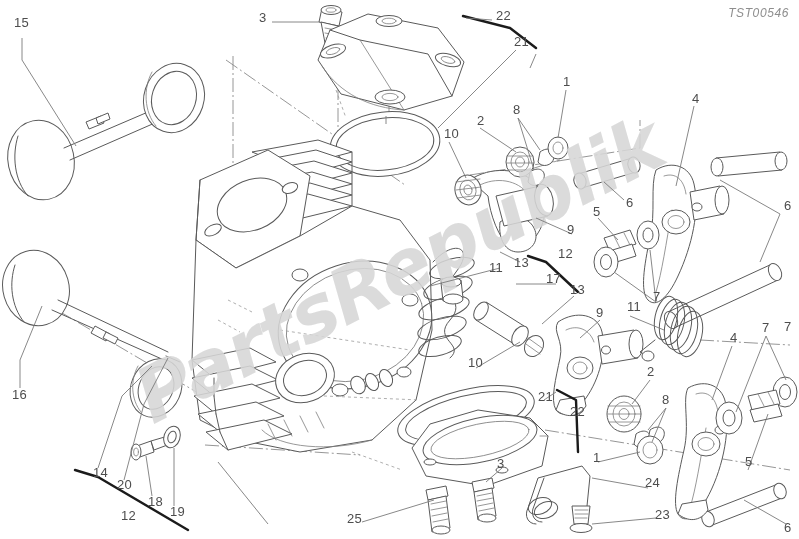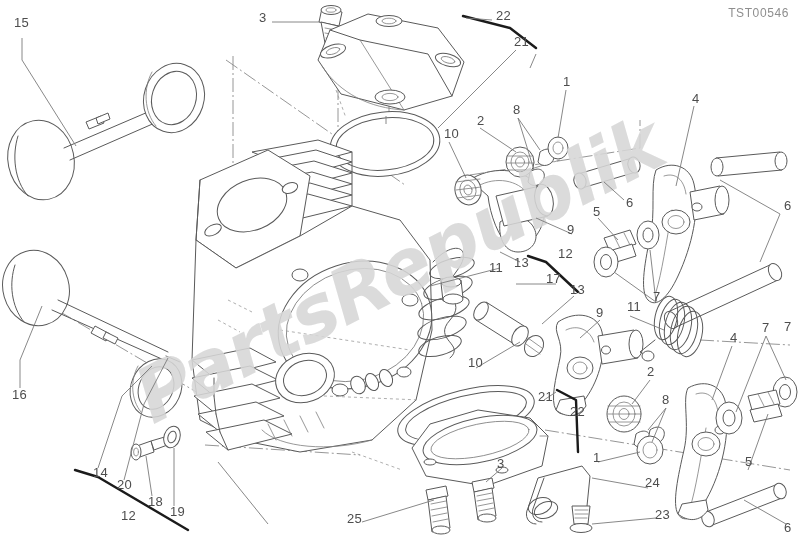--- a/index.html
+++ b/index.html
@@ -23,21 +23,21 @@
   .lead{fill:none;stroke:#7a7a7a;stroke-width:.9;}
   .brk{fill:none;stroke:#1b1b1b;stroke-width:2.4;stroke-linecap:round;stroke-linejoin:round;}
 
   .num{
     font-family:"Liberation Sans","DejaVu Sans",sans-serif;
     font-size:13px; fill:#4d4d4d; letter-spacing:.2px;
   }
   .ref{
     position:absolute;right:10px;top:6px;z-index:6;
     font-family:"Liberation Sans","DejaVu Sans",sans-serif;
-    font-size:12px;color:#8e8e8e;letter-spacing:.6px;
+    font-size:12px;color:#8e8e8e;letter-spacing:.6px;font-style:italic;
   }
   #wm{
     position:absolute;left:0;top:0;width:799px;height:539px;
     z-index:3;pointer-events:none;display:flex;align-items:center;justify-content:center;
   }
   #wm span{
     font-family:"DejaVu Sans","Liberation Sans",sans-serif;
     font-weight:700;font-style:italic;
     font-size:76px;color:#d7d7d7;opacity:.88;
     transform:rotate(-27deg);white-space:nowrap;letter-spacing:-1px;

